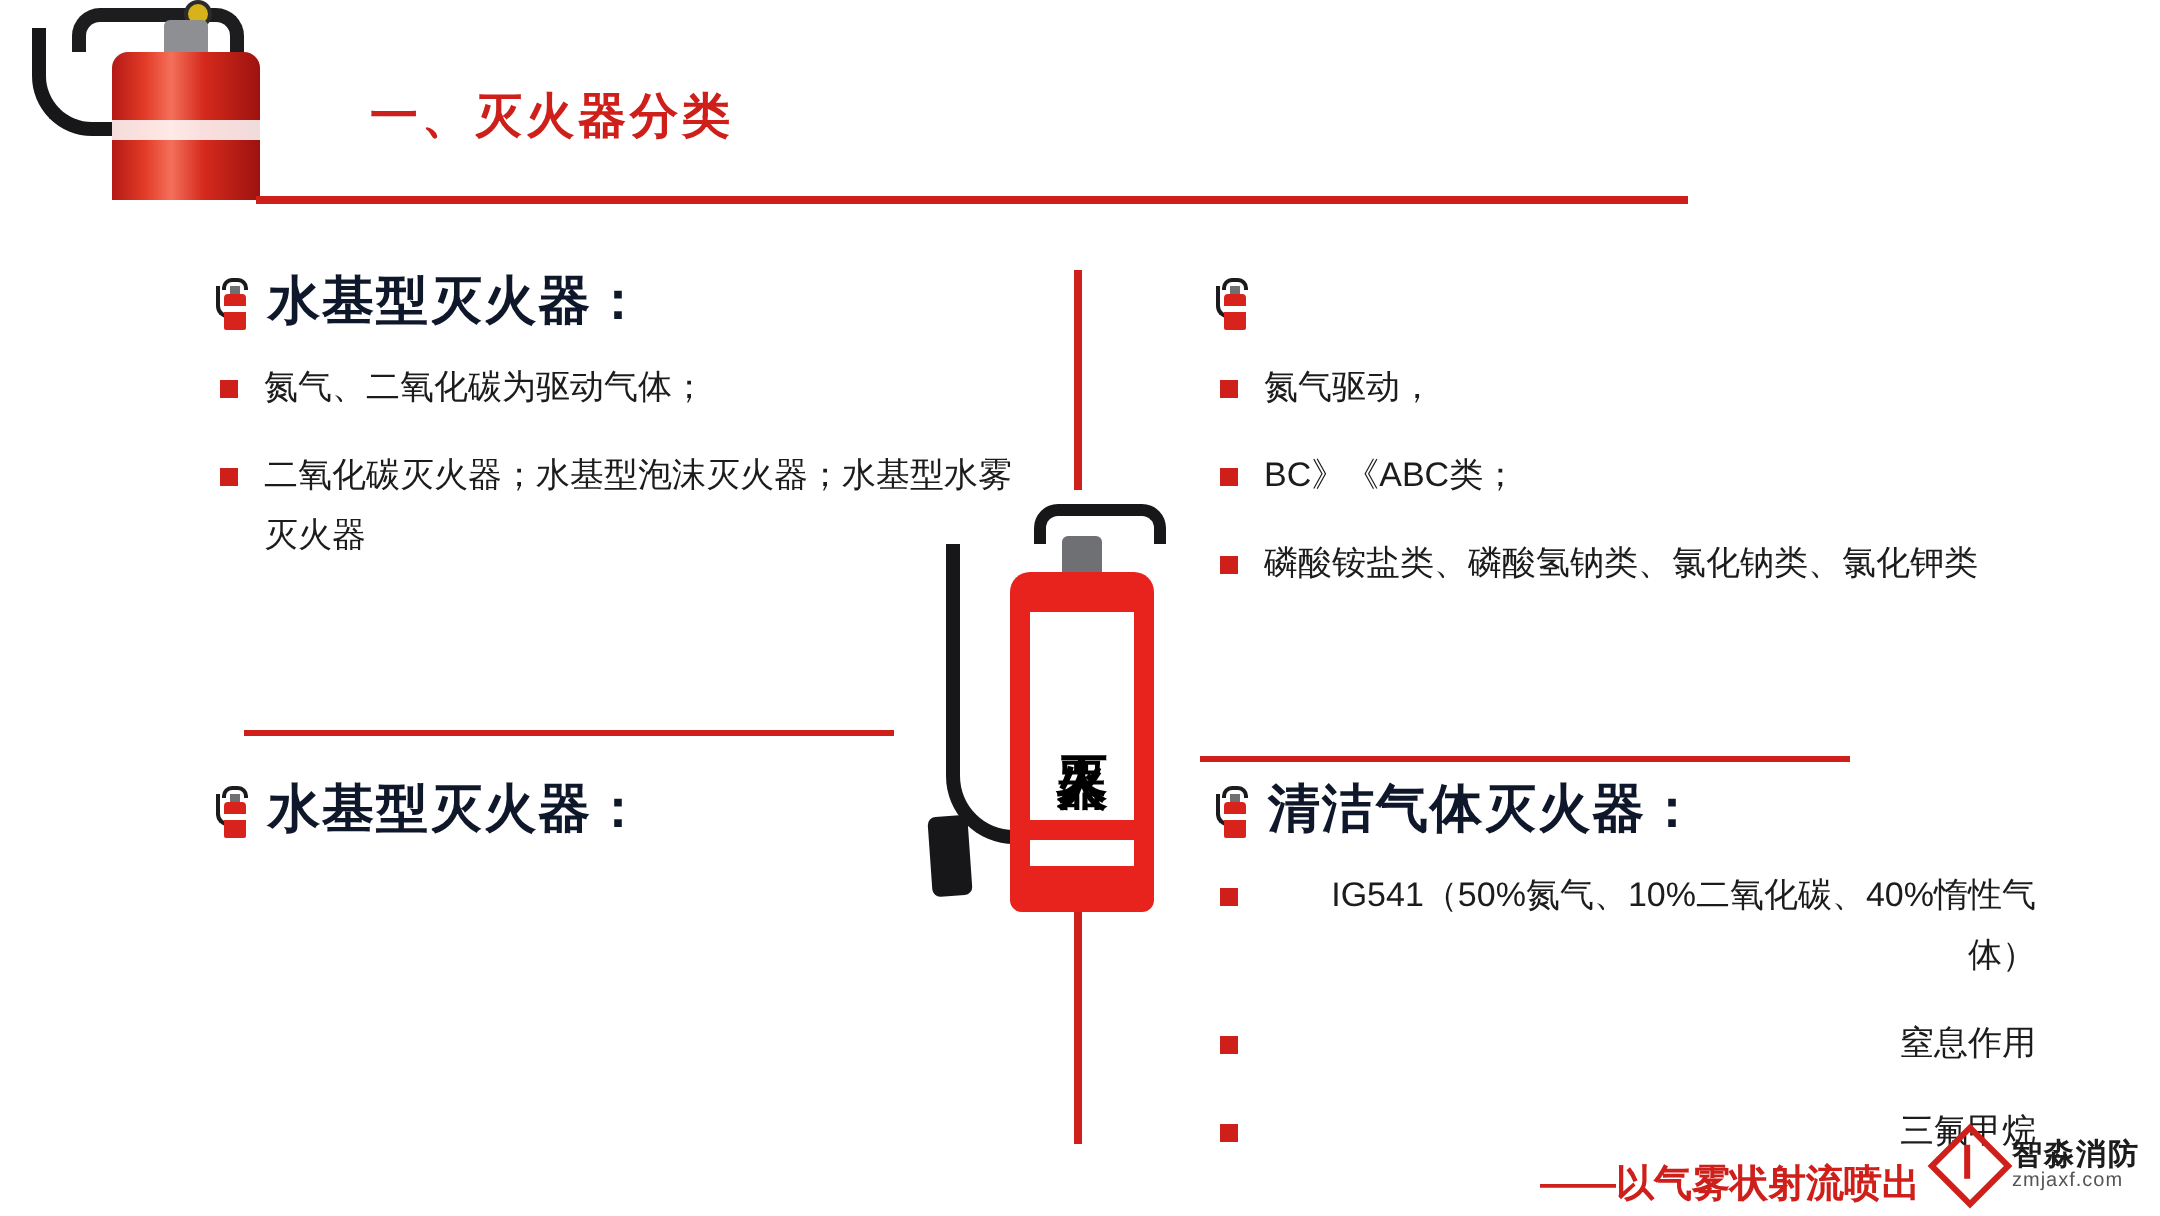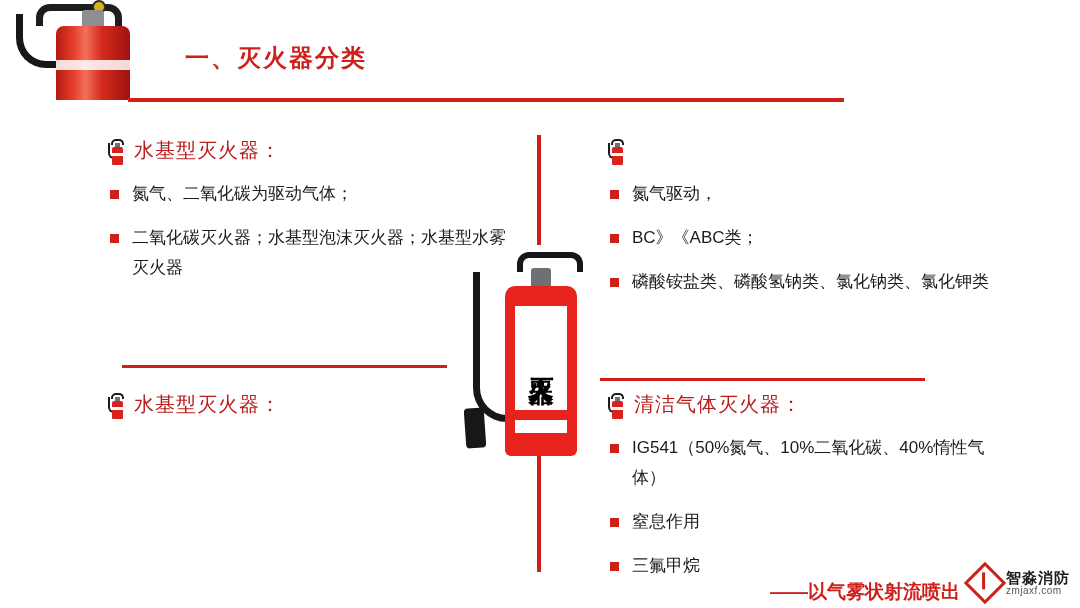--- a/index.html
+++ b/index.html
@@ -218,23 +218,23 @@
   
   .block { position: absolute; }
 
   .head {
     display: flex;
     align-items: flex-start;
     gap: 8px;
     white-space: nowrap;
   }
   .head-text {
-    font-size: 20px;
-    font-weight: normal;
-    color: #b91c1c;
+    font-size: 26px;
+    font-weight: bold;
+    color: #0f172a;
     letter-spacing: 1px;
     line-height: 24px;
   }
   
   .mini-ext {
     position: relative;
     width: 18px;
     height: 26px;
     flex: 0 0 18px;
     margin-top: 1px;
@@ -440,21 +440,21 @@
       <span class="m-hose"></span>
         <span class="m-handle"></span>
         <span class="m-top"></span>
       <span class="m-body"></span>
         <span class="m-band"></span>
     </span>
     <span class="head-text">水基型灭火器：</span>
   </div>
 </div>
 
-<div class="block" style="left:608px; top:392px; width:410px;">
+<div class="block" style="left:608px; top:392px; width:410px;text-align:right;">
   <div class="head">
     <span class="mini-ext">
       <span class="m-hose"></span>
         <span class="m-handle"></span>
         <span class="m-top"></span>
       <span class="m-body"></span>
         <span class="m-band"></span>
     </span>
     <span class="head-text">清洁气体灭火器：</span>
   </div>

